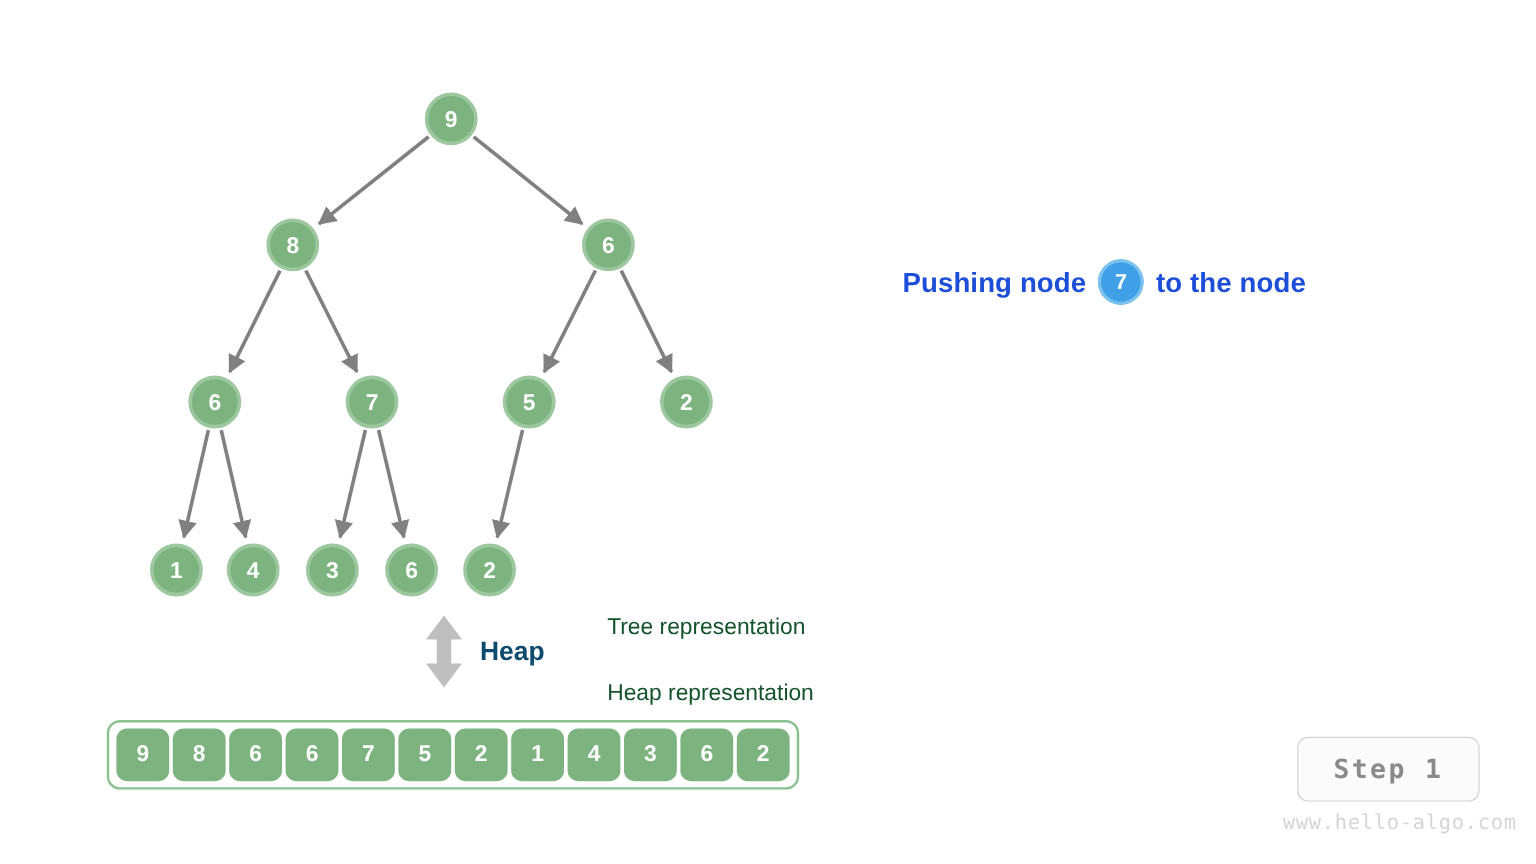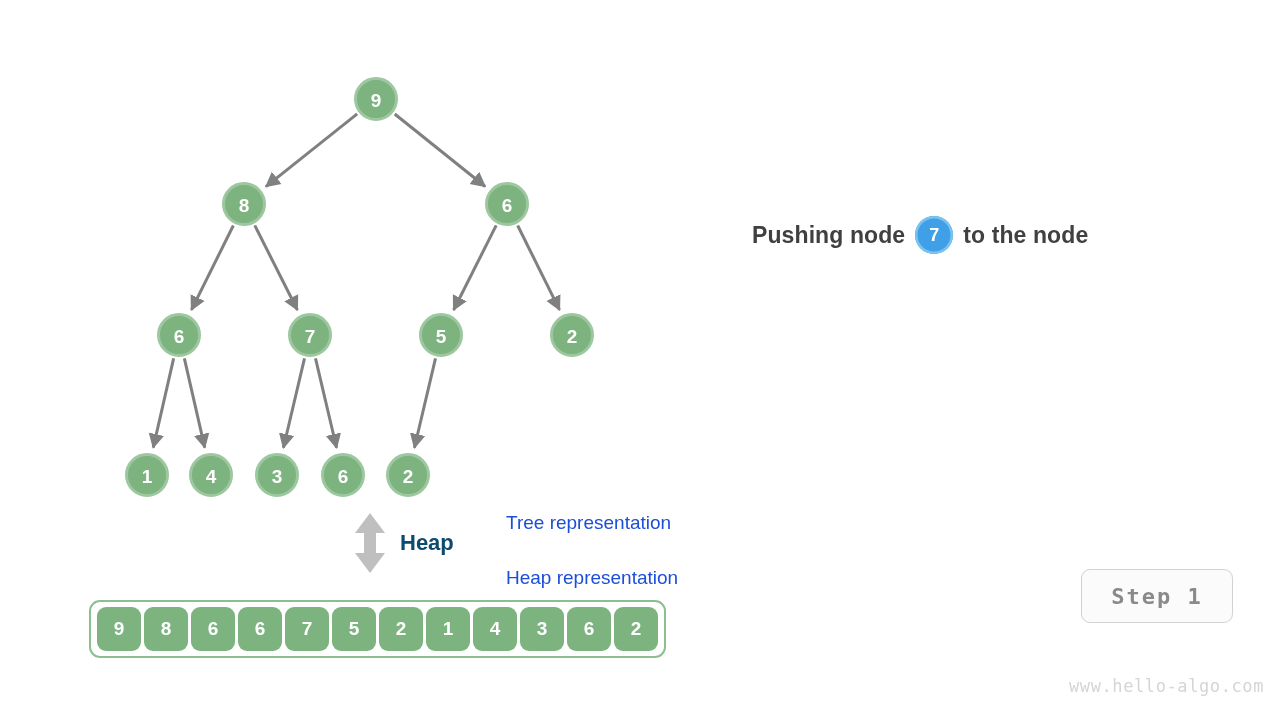--- a/index.html
+++ b/index.html
@@ -49,21 +49,21 @@
     left: 752px;
     top: 216px;
     display: flex;
     align-items: center;
     gap: 10px;
     white-space: nowrap;
   }
   .caption-text {
     font-size: 23px;
     font-weight: 700;
-    color: #404040;
+    color: #1d4ed8;
     letter-spacing: .1px;
   }
   .caption-node {
     width: 38px;
     height: 38px;
     flex: 0 0 38px;
     border-radius: 50%;
     background: #3FA0E8;
     box-shadow: inset 0 0 0 2.5px #7BC2EF;
     color: #ffffff;
@@ -97,21 +97,21 @@
     position: absolute;
     left: 506px;
     top: 513px;
     display: flex;
     flex-direction: column;
     justify-content: space-between;
     height: 74px;
   }
   .legend-label {
     font-size: 19px;
-    color: #1d4ed8;
+    color: #14532d;
     line-height: 1;
   }
 
   
   #array-wrap {
     position: absolute;
     left: 89px;
     top: 600px;
     border: 2px solid #8CBF90;
     border-radius: 11px;
@@ -130,21 +130,21 @@
     font-weight: 700;
     display: flex;
     align-items: center;
     justify-content: center;
   }
 
   
   #step-badge {
     position: absolute;
     left: 1081px;
-    top: 569px;
+    top: 614px;
     width: 150px;
     height: 52px;
     border: 1.5px solid #D2D2D2;
     border-radius: 9px;
     background: #FBFBFB;
     display: flex;
     align-items: center;
     justify-content: center;
     font-family: "DejaVu Sans Mono", monospace;
     font-size: 22px;

